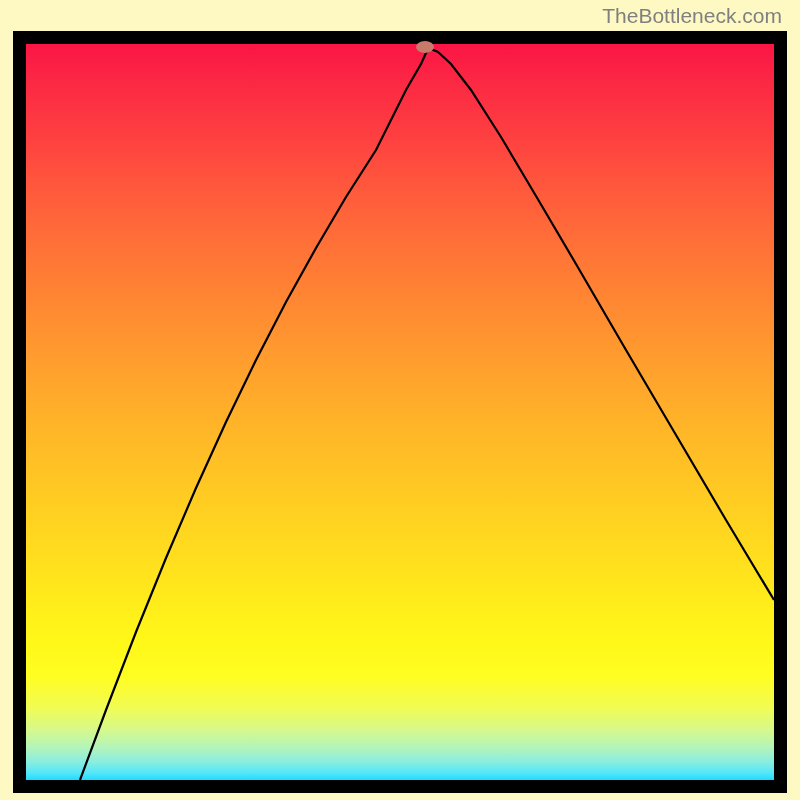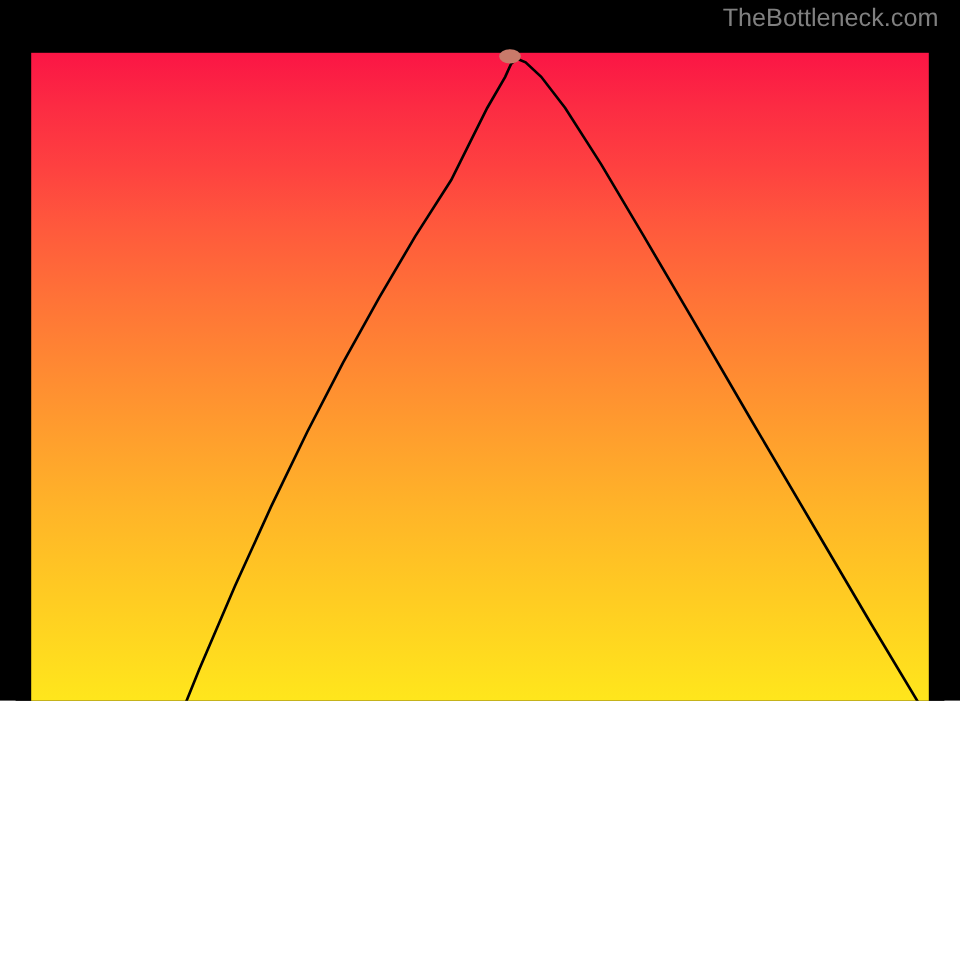--- a/index.html
+++ b/index.html
@@ -3,23 +3,23 @@
 <meta charset="utf-8">
 <style>
   body {
     margin: 0;
     padding: 0;
     background: #ffffff;
     font-family: Arial, sans-serif;
   }
   .container {
     width: 800px;
-    height: 584px;
+    height: 800px;
     position: relative;
-    background: #000000;
+    background: #fef9c3;
   }
   .watermark {
     position: absolute;
     top: 4px;
     right: 18px;
     color: #808080;
     font-size: 21px;
     font-weight: normal;
     z-index: 10;
   }

